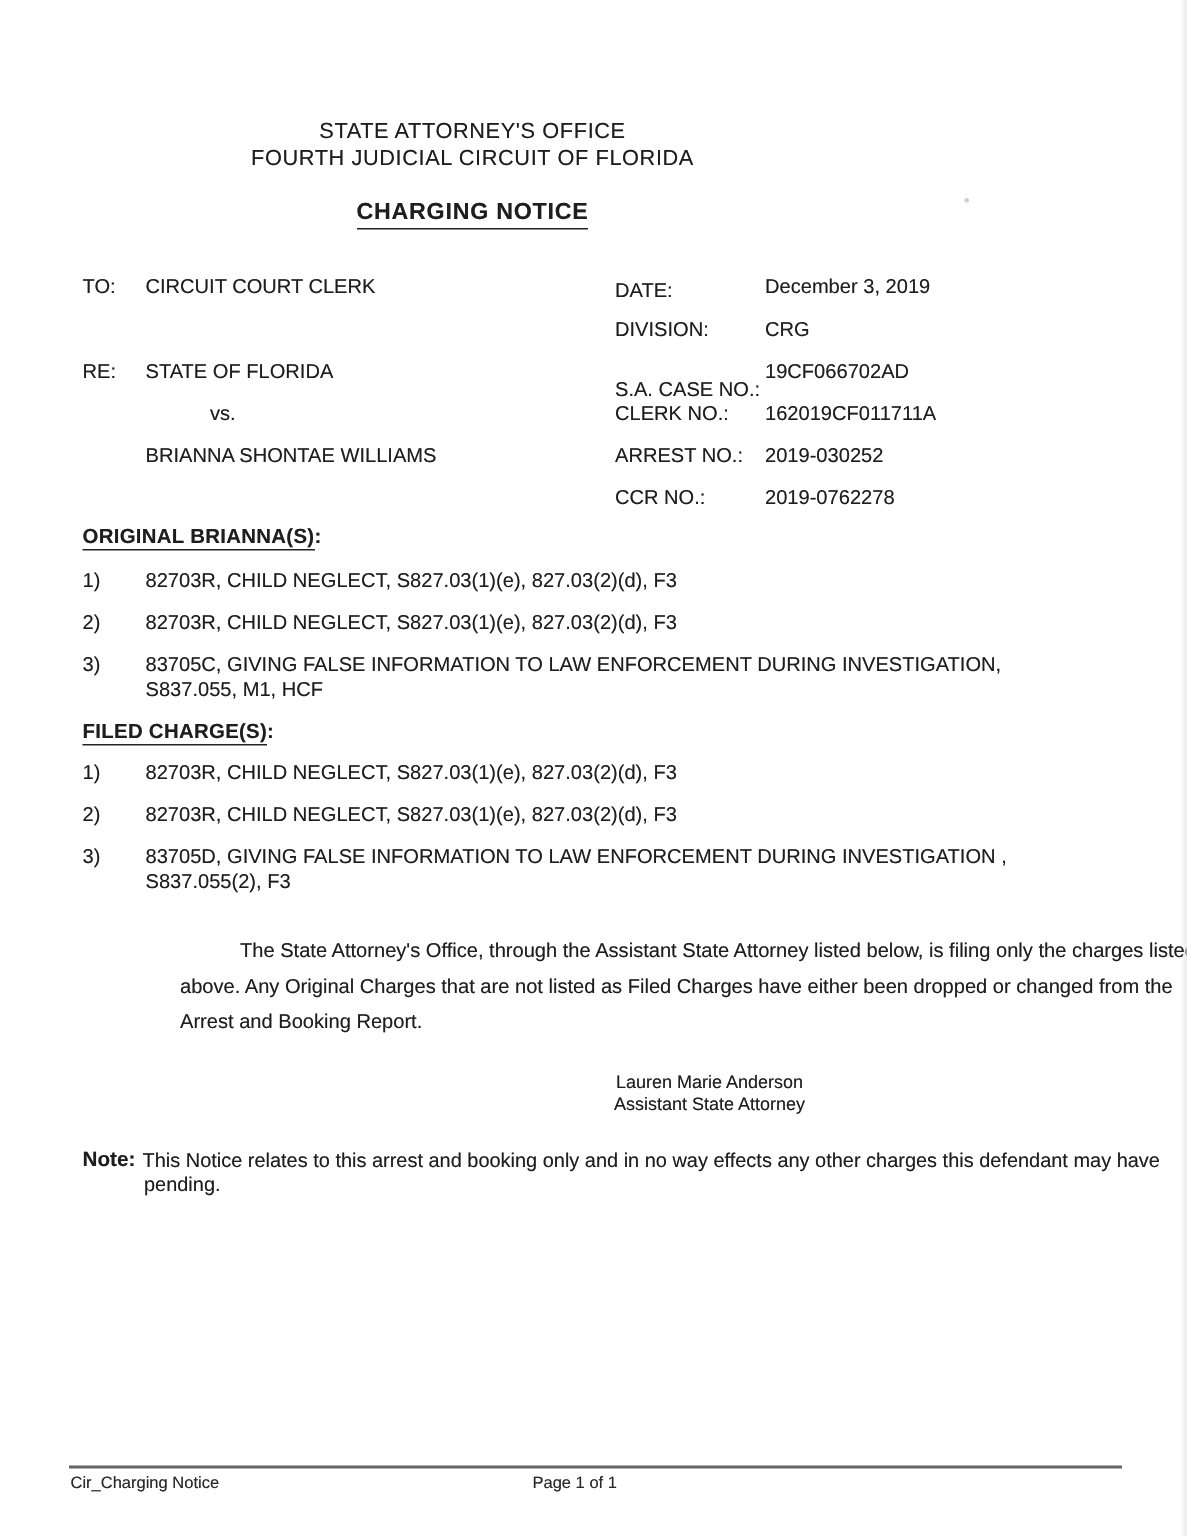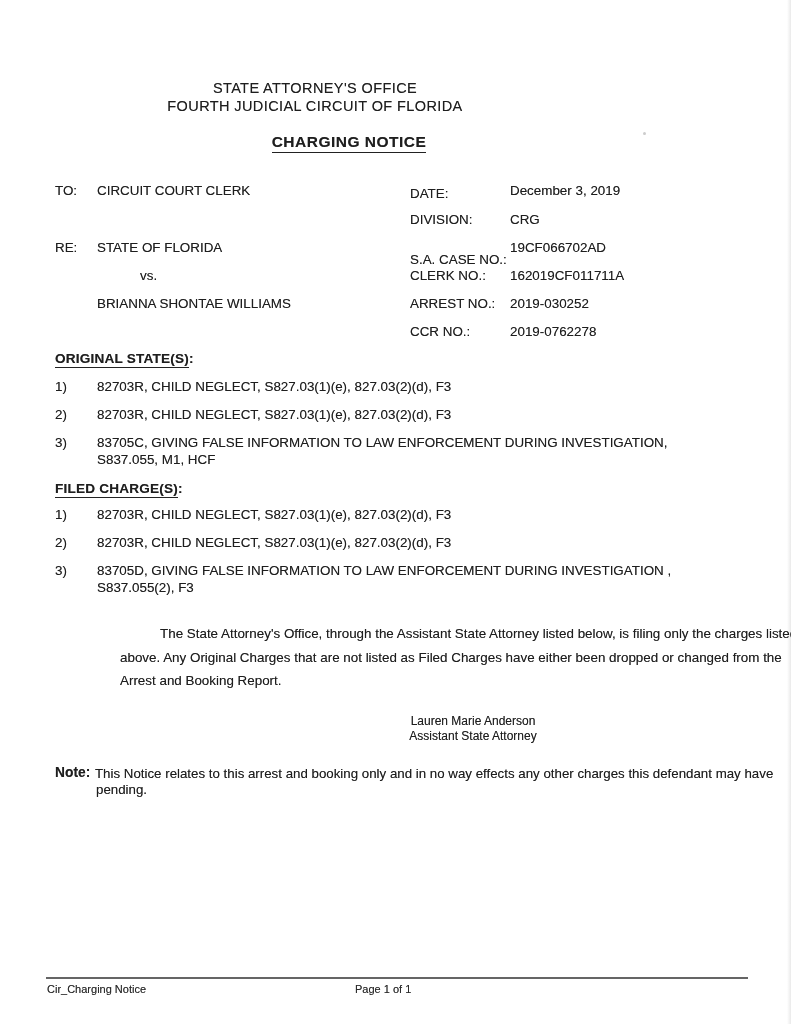--- a/index.html
+++ b/index.html
@@ -50,21 +50,21 @@
     background:linear-gradient(to left, rgba(170,170,170,0.25), rgba(255,255,255,0));
   }
 </style>
 </head>
 <body>
 
 <div class="page">
 
   <div class="center-line hdr" style="top:80px;">STATE ATTORNEY'S OFFICE</div>
   <div class="center-line hdr" style="top:98px;">FOURTH JUDICIAL CIRCUIT OF FLORIDA</div>
-  <div class="center-line" style="top:133px;padding-left:34px;">
+  <div class="center-line" style="top:133px;">
     <span class="doc-title u">CHARGING NOTICE</span>
   </div>
 
   <div class="artifact-dot"></div>
   <div class="edge-shade"></div>
 
   <span class="abs fld" style="left:55px;top:183px;">TO:</span>
   <span class="abs fld" style="left:97px;top:183px;">CIRCUIT COURT CLERK</span>
 
   <span class="abs fld" style="left:55px;top:240px;">RE:</span>
@@ -86,21 +86,21 @@
   <span class="abs fld" style="left:410px;top:268px;">CLERK NO.:</span>
   <span class="abs fld" style="left:510px;top:268px;">162019CF011711A</span>
 
   <span class="abs fld" style="left:410px;top:296px;">ARREST NO.:</span>
   <span class="abs fld" style="left:510px;top:296px;">2019-030252</span>
 
   <span class="abs fld" style="left:410px;top:324px;">CCR NO.:</span>
   <span class="abs fld" style="left:510px;top:324px;">2019-0762278</span>
 
   <div class="abs" style="left:55px;top:349px;">
-    <span class="sec-head u">ORIGINAL STATE(S)</span><span class="sec-head">:</span>
+    <span class="sec-head u">ORIGINAL BRIANNA(S)</span><span class="sec-head">:</span>
   </div>
 
   <span class="abs charge-num" style="left:55px;top:379px;">1)</span>
   <div class="charge-text" style="top:379px;">82703R, CHILD NEGLECT, S827.03(1)(e), 827.03(2)(d), F3</div>
 
   <span class="abs charge-num" style="left:55px;top:407px;">2)</span>
   <div class="charge-text" style="top:407px;">82703R, CHILD NEGLECT, S827.03(1)(e), 827.03(2)(d), F3</div>
 
   <span class="abs charge-num" style="left:55px;top:435px;">3)</span>
   <div class="charge-text" style="top:435px;">83705C, GIVING FALSE INFORMATION TO LAW ENFORCEMENT DURING INVESTIGATION, S837.055, M1, HCF</div>

